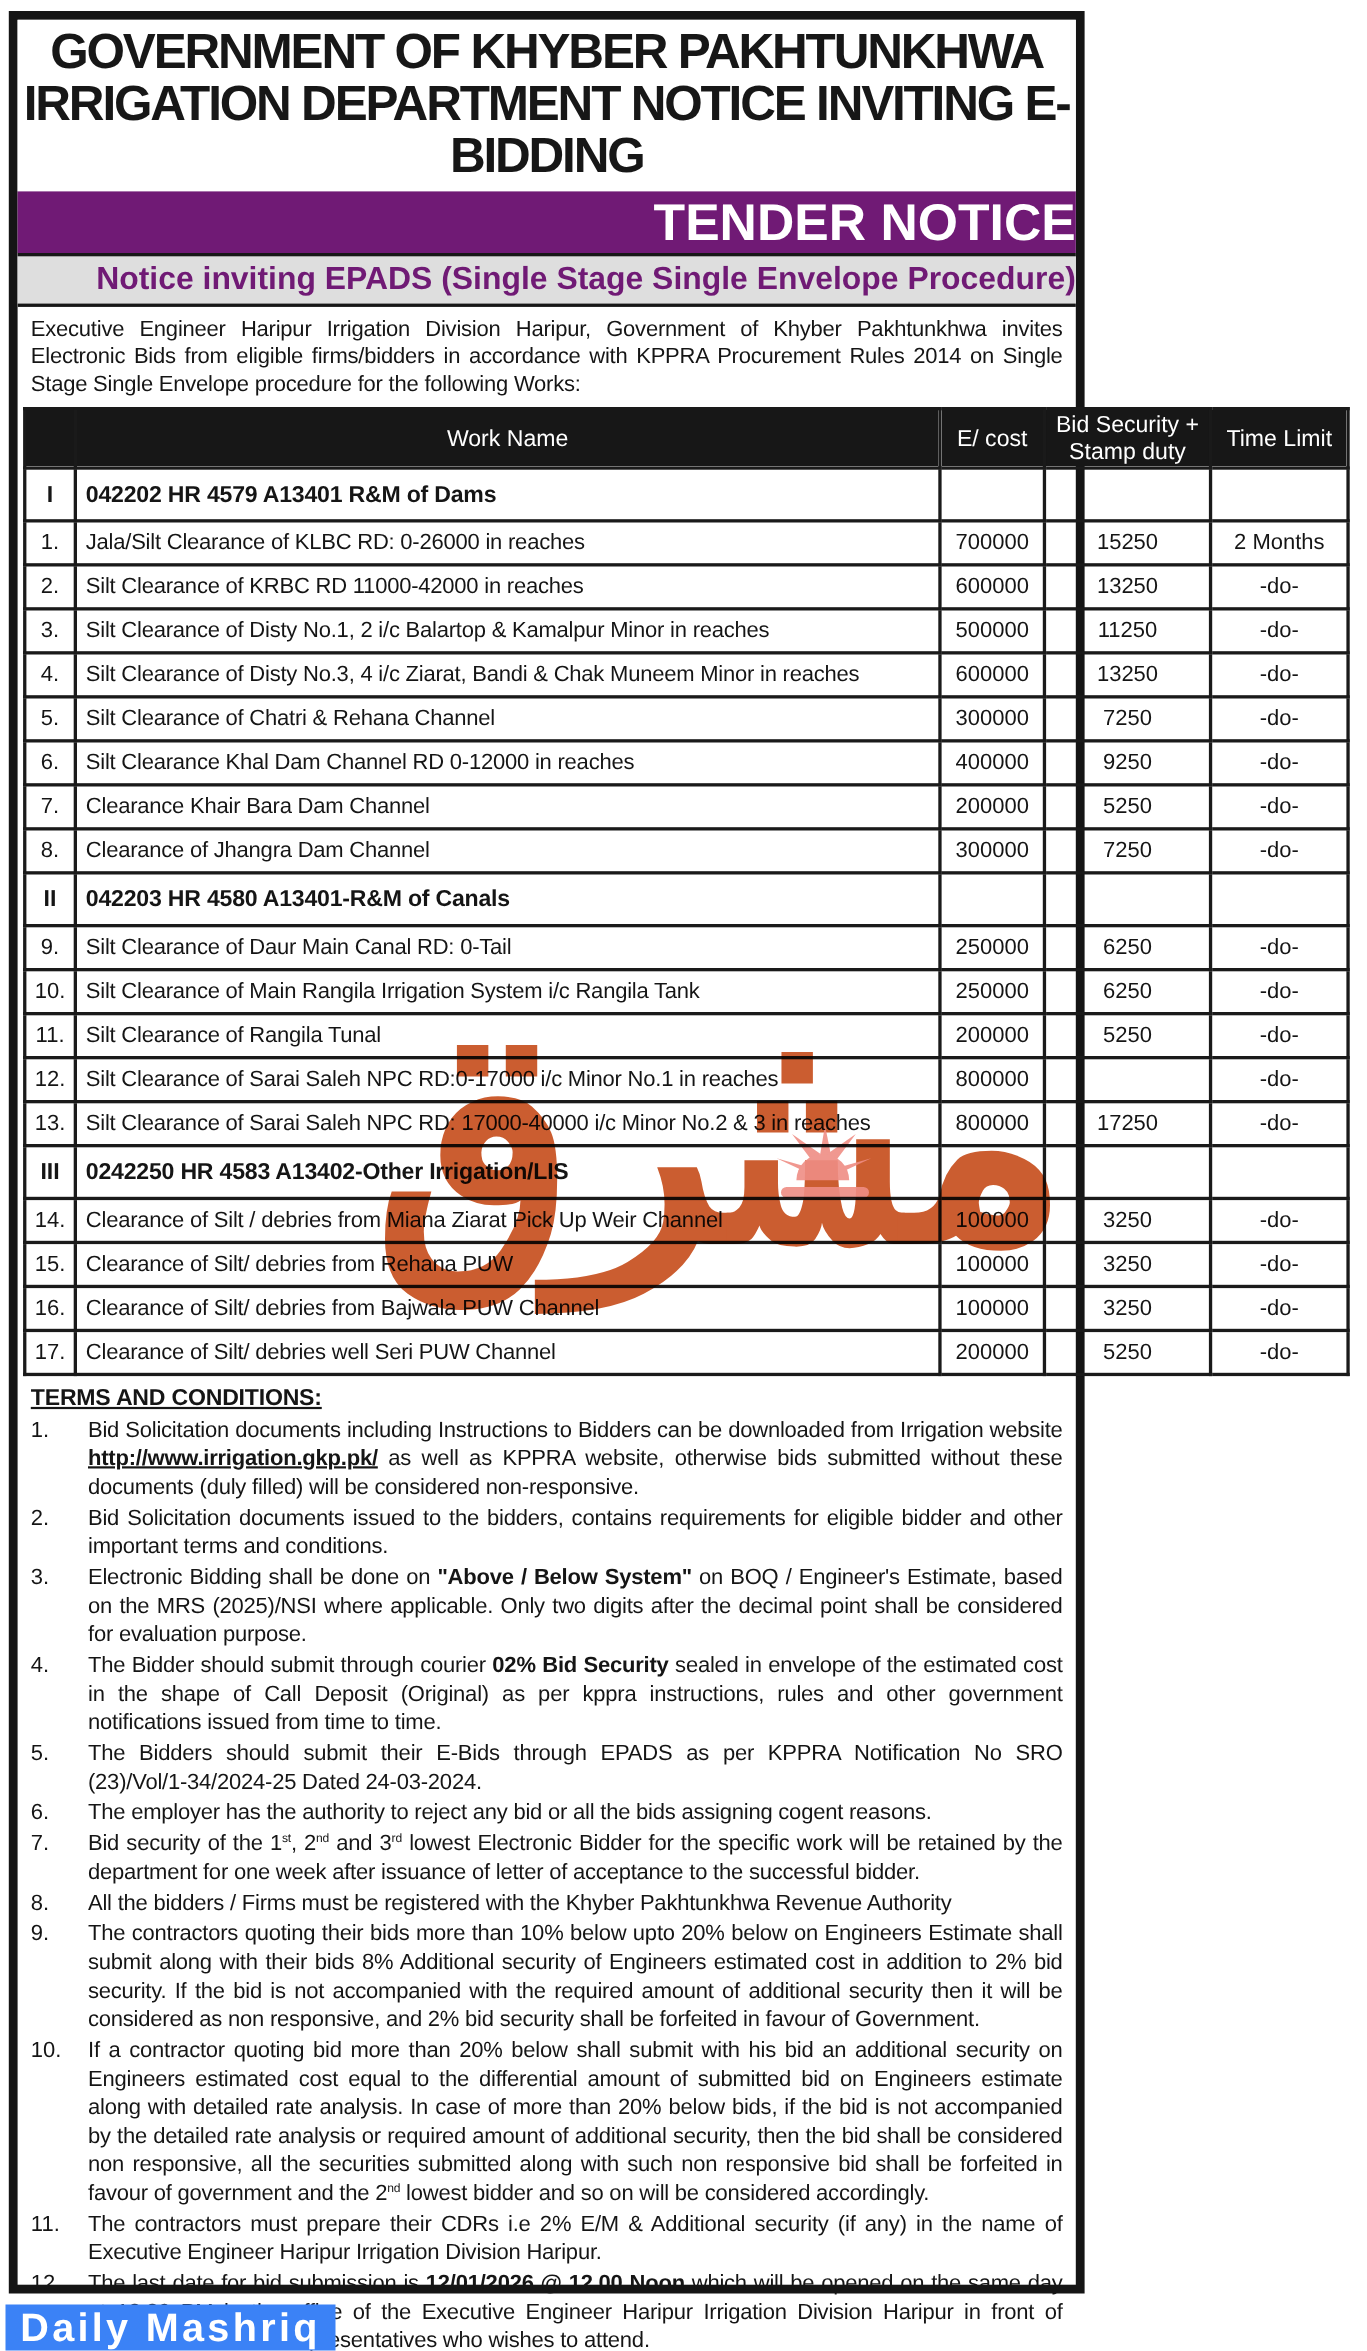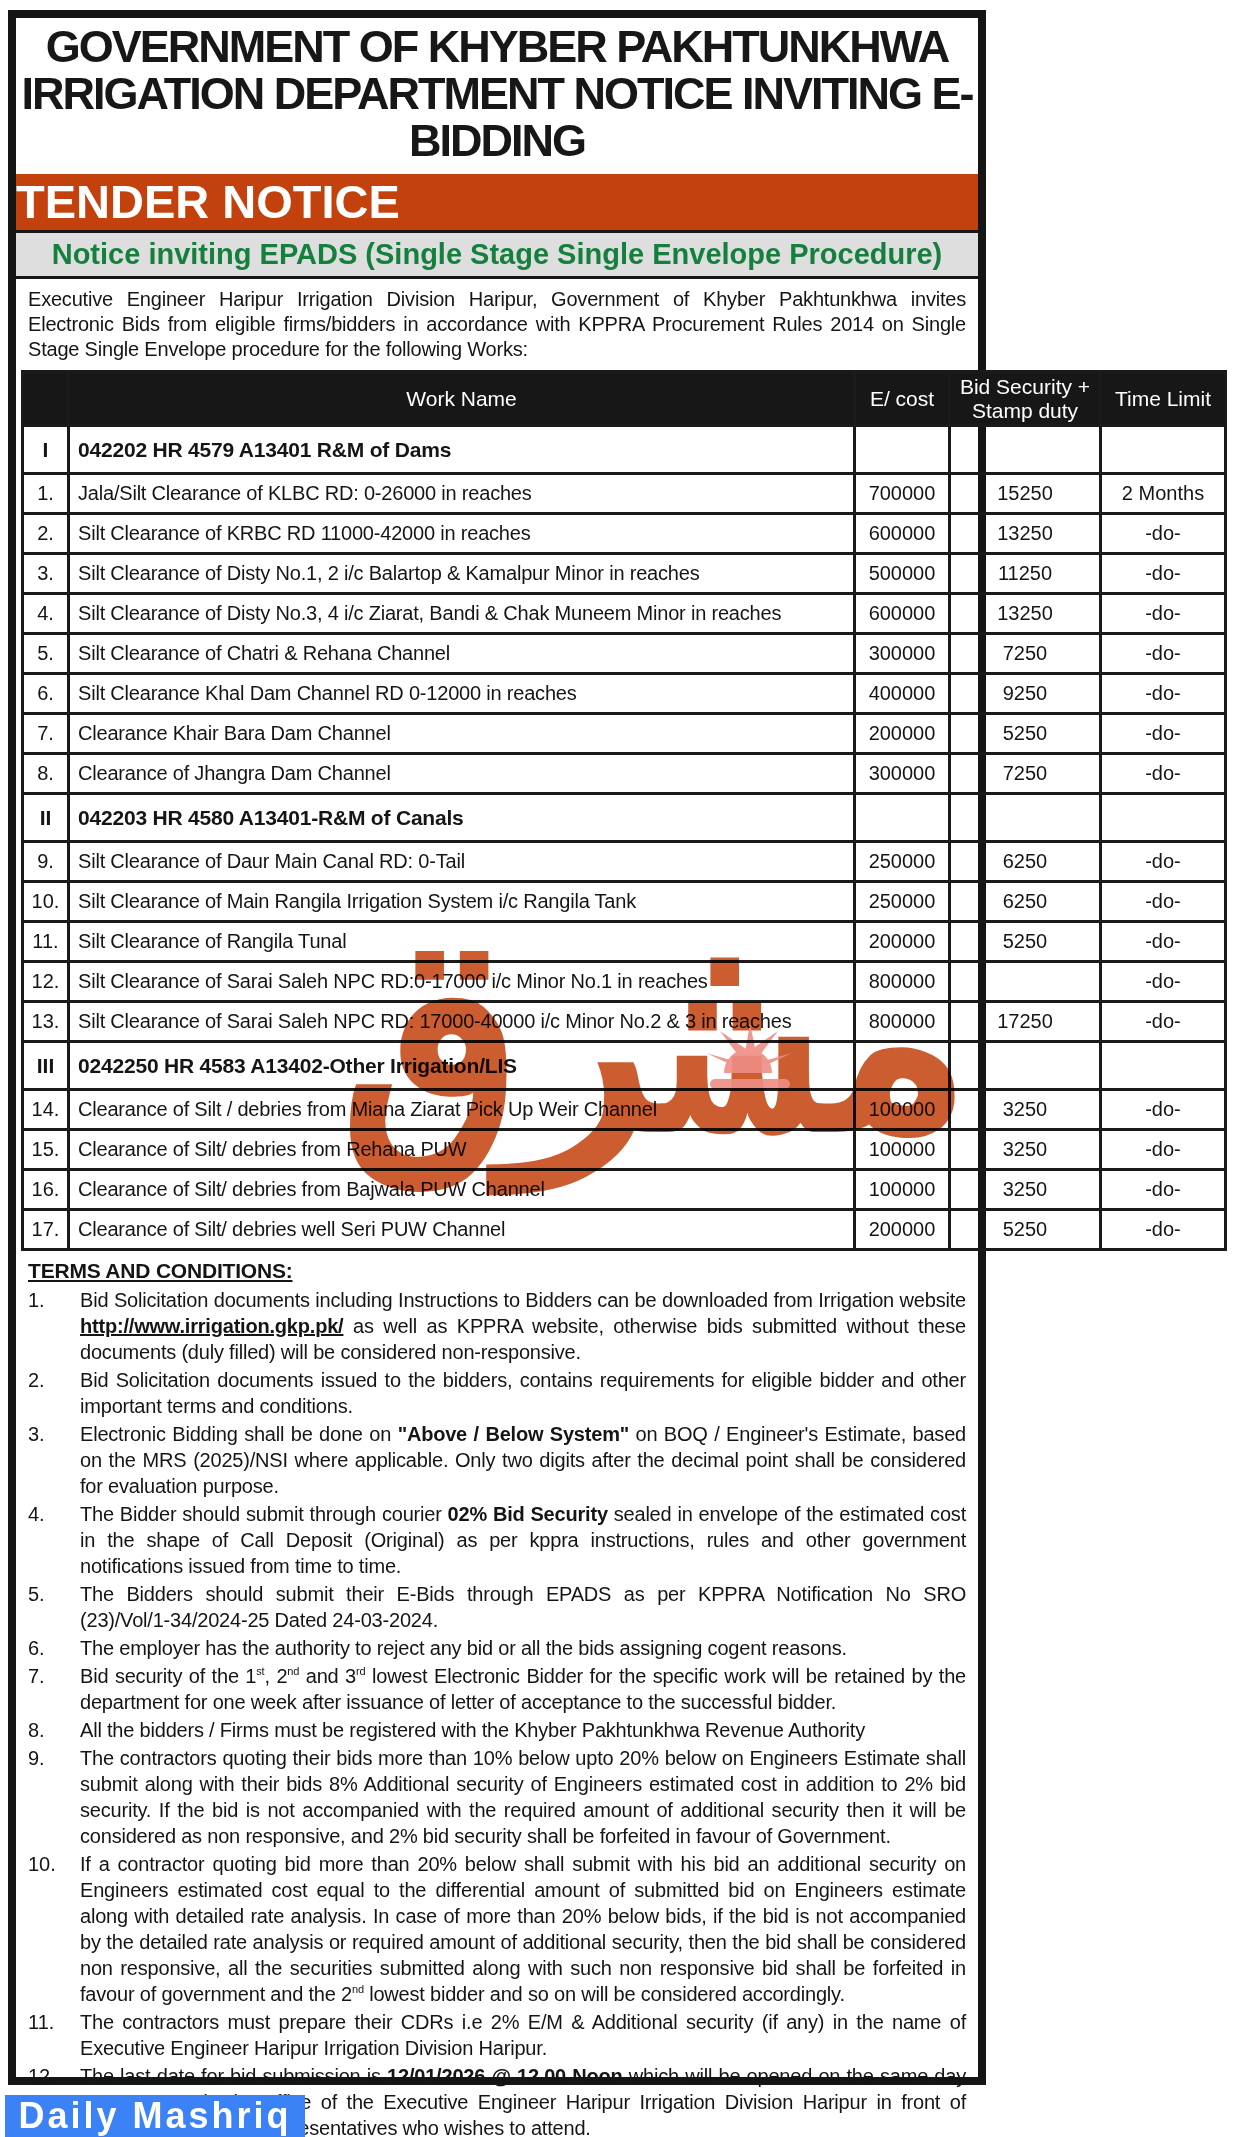--- a/index.html
+++ b/index.html
@@ -12,26 +12,26 @@
     border:8px solid #151515; background:#ffffff; box-sizing:border-box;
     display:flex; flex-direction:column;
   }
   .title-box { text-align:center; padding:6px 4px 10px 4px; background:#ffffff; }
   .title-line1, .title-line2 {
     font-weight:bold; letter-spacing:-2px; color:#171717; line-height:1.04;
   }
   .title-line1 { font-size:45px; }
   .title-line2 { font-size:45px; }
   .black-band {
-    background:#c2410c; color:#ffffff; text-align:left;
+    background:#701a75; color:#ffffff; text-align:right;
     font-weight:bold; font-size:47px; line-height:56px; height:56px; letter-spacing:0px;
   }
   .gray-band {
     background:#dedede; border-top:3px solid #171717; border-bottom:3px solid #171717;
-    text-align:center; font-weight:bold; font-size:29px; padding:5px 0; color:#15803d;
+    text-align:right; font-weight:bold; font-size:29px; padding:5px 0; color:#701a75;
   }
   .intro {
     padding:8px 12px 6px 12px; font-size:20px; line-height:25px;
     text-align:justify; letter-spacing:-0.2px;
   }
   table.works {
     border-collapse:collapse; margin:2px 5px 0 5px; width:1203px; table-layout:fixed;
   }
   table.works th, table.works td {
     border:3px solid #1a1a1a; box-sizing:border-box; overflow:hidden;

